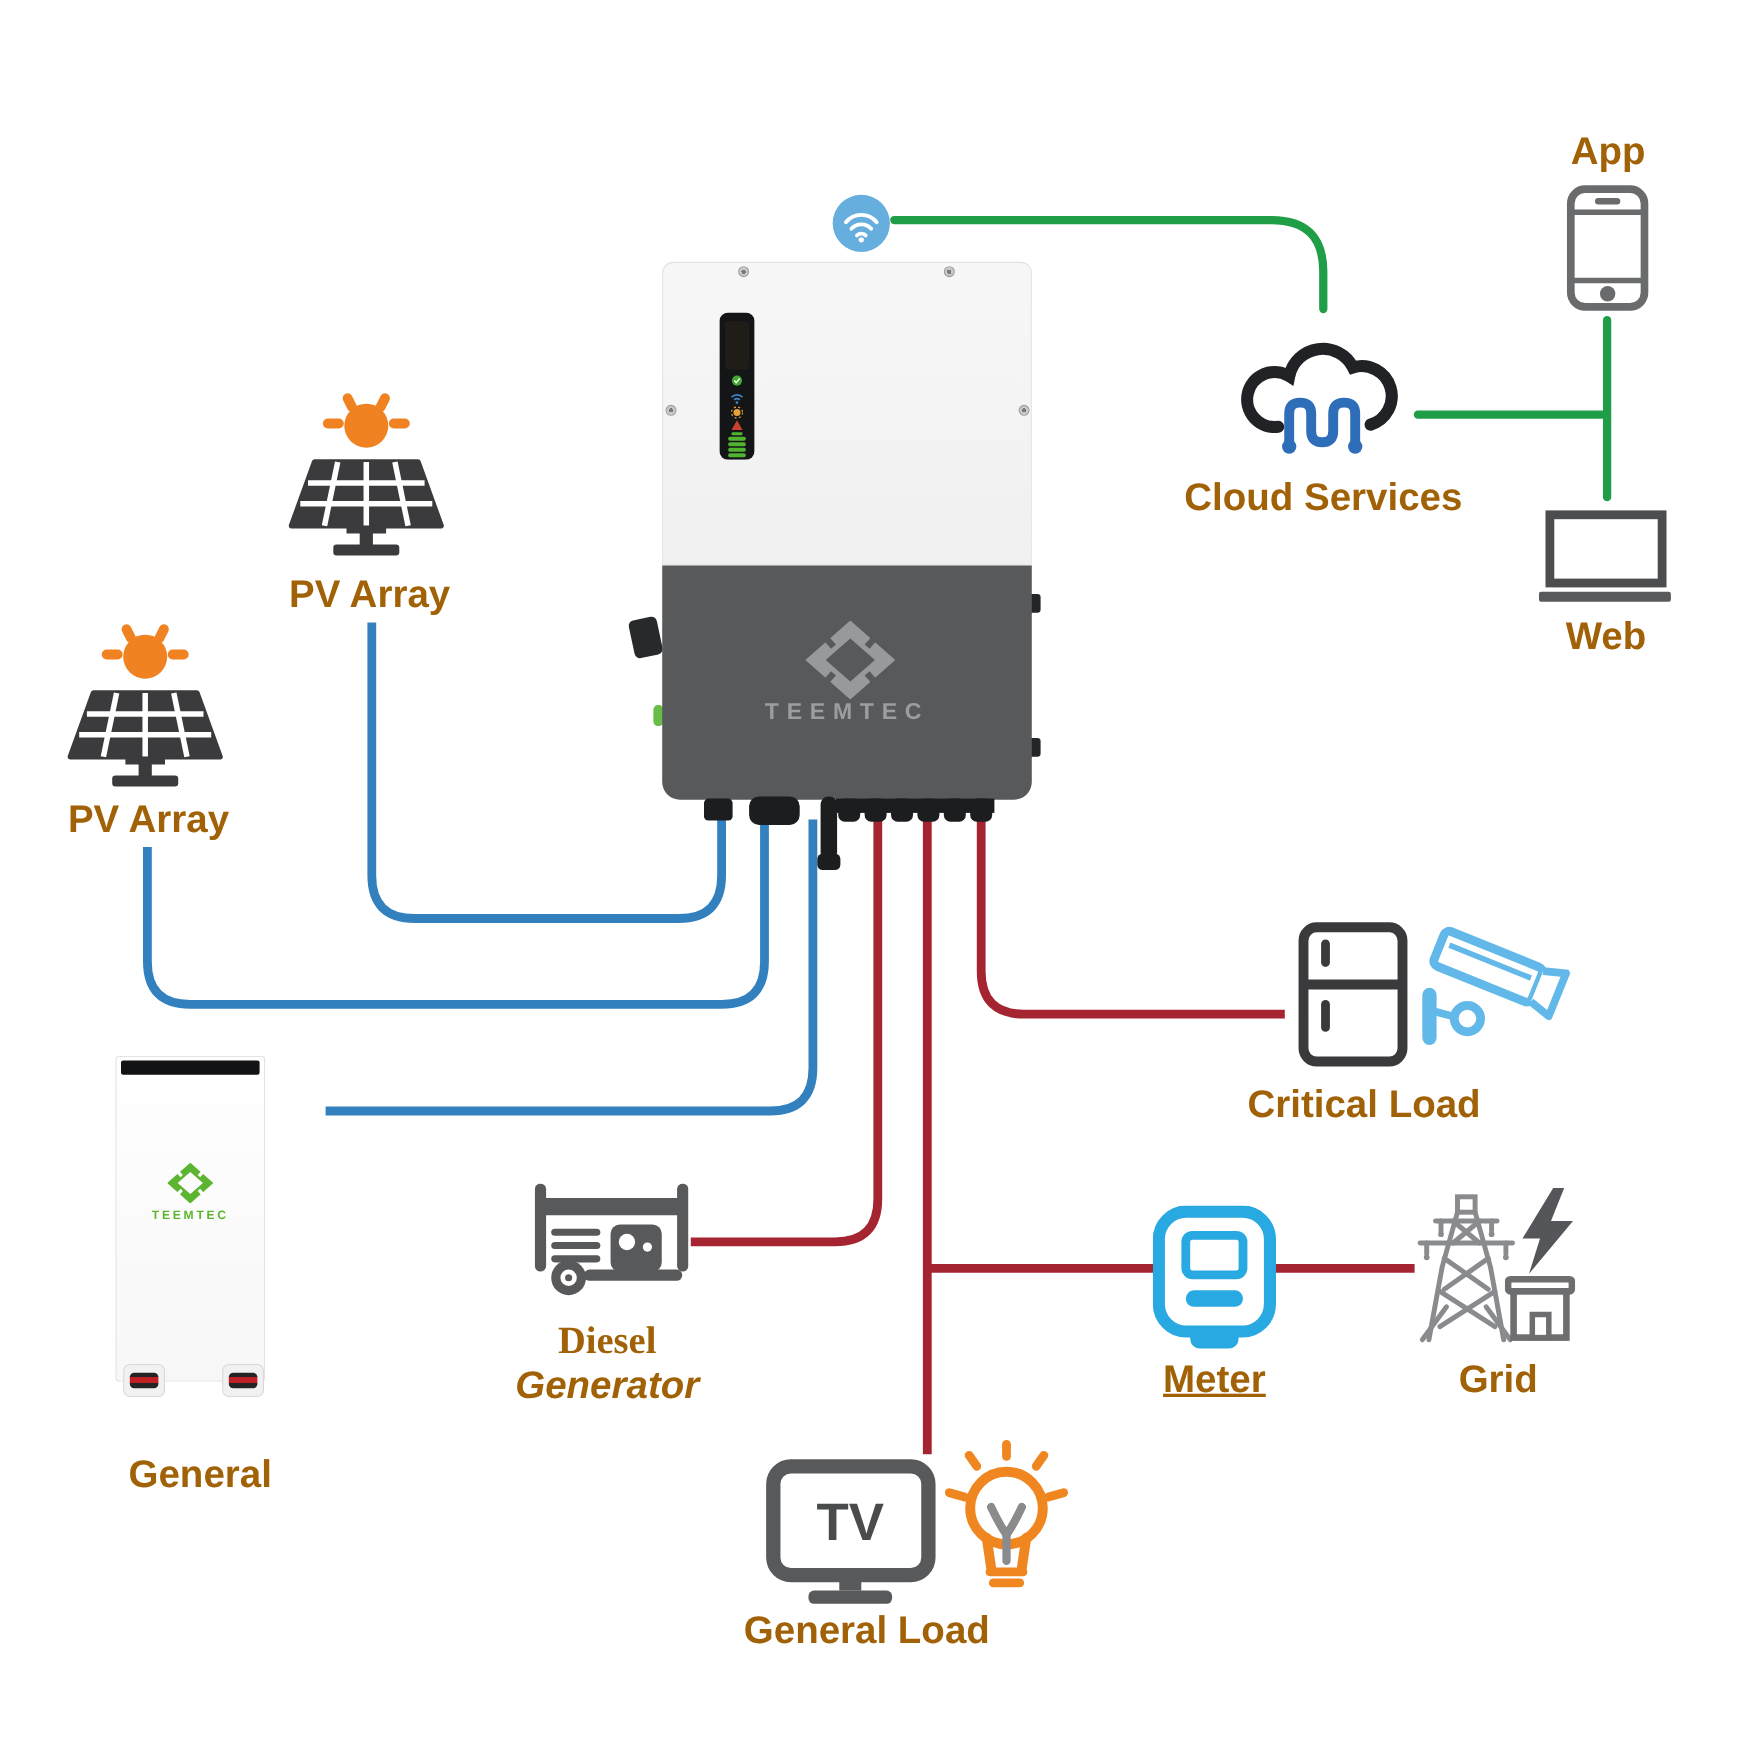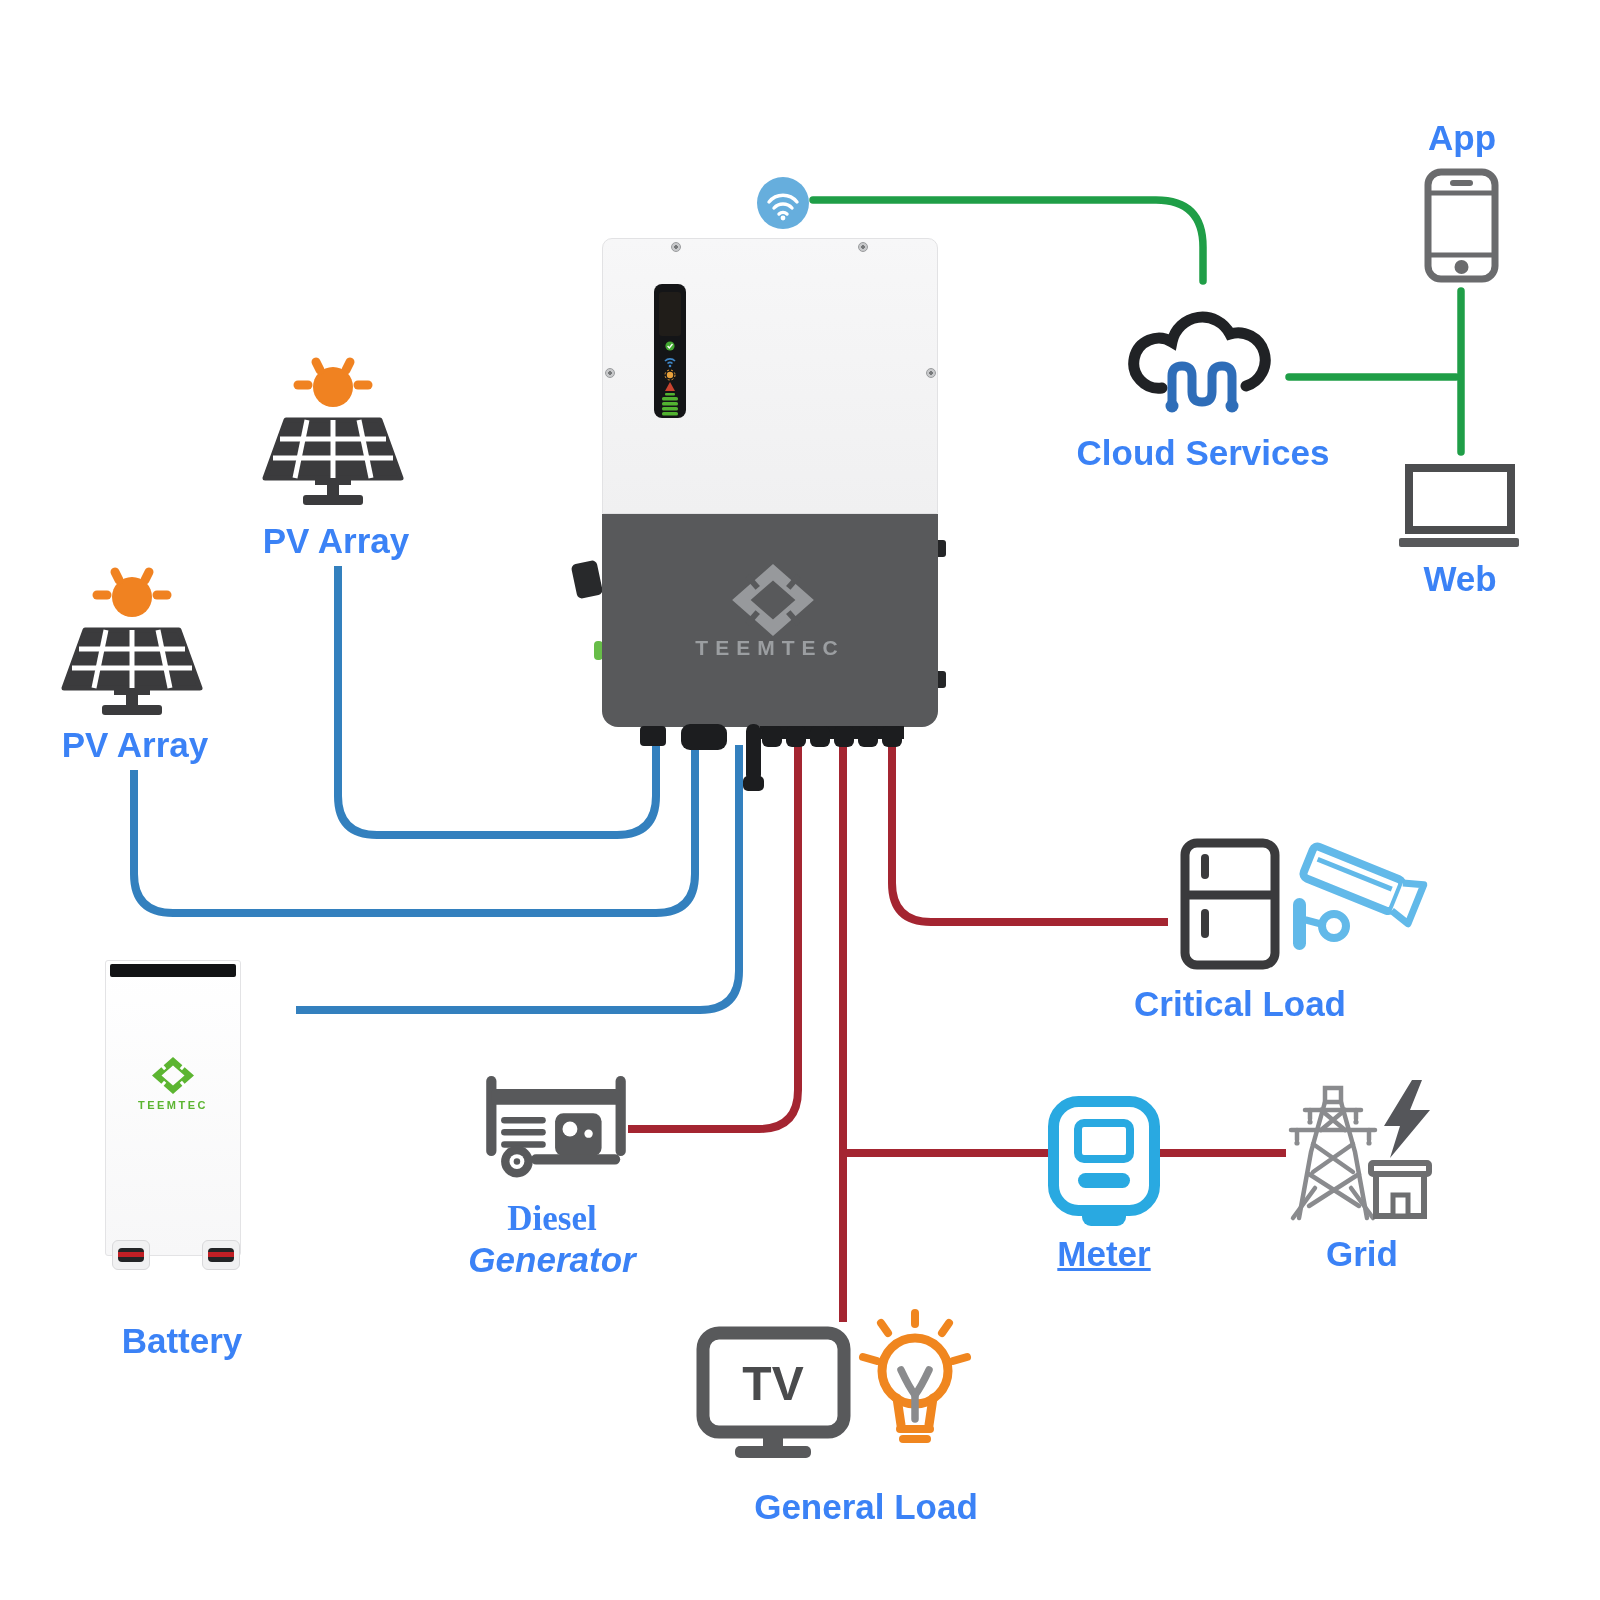--- a/index.html
+++ b/index.html
@@ -1,21 +1,21 @@
 <!DOCTYPE html>
 <html><head>
 <meta charset="utf-8">
 <style>
   html,body{margin:0;padding:0;background:#ffffff;}
   #stage{position:relative;width:1600px;height:1600px;background:#ffffff;overflow:hidden;
          font-family:"Liberation Sans",sans-serif;}
   .lines{position:absolute;left:0;top:0;z-index:1;}
   .icon{position:absolute;z-index:2;}
   .label{position:absolute;z-index:3;transform:translateX(-50%);
-         font-weight:600;font-size:35px;line-height:1.18;color:#3b82f6;white-space:nowrap;text-align:center;}
+         font-weight:600;font-size:35px;line-height:1.18;color:#a16207;white-space:nowrap;text-align:center;}
   
   .inv-top{position:absolute;left:602px;top:238px;width:336px;height:276px;z-index:2;
            background:linear-gradient(#f7f7f8,#f0f0f1);border:1px solid #e2e2e4;box-sizing:border-box;
            border-radius:10px 10px 0 0;}
   .inv-bottom{position:absolute;left:602px;top:514px;width:336px;height:213px;z-index:2;
               background:#58595b;border-radius:0 0 16px 16px;}
   .screw{position:absolute;z-index:4;width:10px;height:10px;border-radius:50%;
          background:radial-gradient(circle,#77797b 0 2px,#c8c9cb 2px);border:1px solid #9a9c9e;box-sizing:border-box;}
   .inv-brand{position:absolute;z-index:4;left:770px;top:636px;transform:translateX(-50%);
              color:#9b9ea1;font-weight:700;font-size:21px;letter-spacing:7px;}
@@ -189,21 +189,21 @@
         <path d="M 15.7 12.5 L 26.3 24.5"></path>
         <path d="M 68.3 12.5 L 57.7 24.5"></path>
         <path d="M 68.3 61.5 L 57.7 49.5"></path>
         <path d="M 15.7 61.5 L 26.3 49.5"></path>
       </g>
     </svg>
     <div class="bat-brand">TEEMTEC</div>
   </div>
   <div class="wheel" style="left:112px;top:1240px;"></div>
   <div class="wheel" style="left:202px;top:1240px;"></div>
-  <div class="label" style="left:182px;top:1320px;">Battery</div>
+  <div class="label" style="left:182px;top:1320px;">General</div>
 
   <svg class="icon" style="left:486px;top:1076px;" width="140" height="107" viewBox="0 0 150 115">
     <g fill="#58595b">
       <rect x="0" y="0" width="11" height="86" rx="5.5"></rect>
       <rect x="139" y="0" width="11" height="86" rx="5.5"></rect>
       <rect x="6" y="14" width="138" height="17" rx="3"></rect>
       <rect x="16" y="44" width="48" height="7" rx="3.5"></rect>
       <rect x="16" y="57" width="48" height="7" rx="3.5"></rect>
       <rect x="16" y="70" width="48" height="7" rx="3.5"></rect>
       <rect x="74" y="40" width="50" height="46" rx="9"></rect>
@@ -237,21 +237,21 @@
           <path d="M 96 16 L 89 26"></path>
         <path d="M 10 50 L 24 54"></path>
           <path d="M 114 50 L 100 54"></path>
       </g>
     </g>
     <g stroke="#8a8b8d" stroke-width="7.5" fill="none" stroke-linecap="round">
       <path d="M 48 63 Q 56 80 62 88 Q 68 80 76 63"></path>
       <path d="M 62 88 V 112"></path>
     </g>
   </svg>
-  <div class="label" style="left:866px;top:1462px;margin-top:24px;">General Load</div>
+  <div class="label" style="left:788px;top:1462px;">General Load</div>
 
   <svg class="icon" style="left:1180px;top:838px;" width="100" height="132" viewBox="0 0 100 132">
     <rect x="5" y="5" width="90" height="122" rx="12" fill="#ffffff" stroke="#3a3a3c" stroke-width="9"></rect>
     <path d="M 5 57 H 95" stroke="#3a3a3c" stroke-width="9"></path>
     <g stroke="#3a3a3c" stroke-width="8" stroke-linecap="round">
       <path d="M 25 20 V 37"></path>
       <path d="M 25 75 V 96"></path>
     </g>
   </svg>
   <svg class="icon" style="left:1288px;top:840px;" width="145" height="125" viewBox="0 0 145 125">

